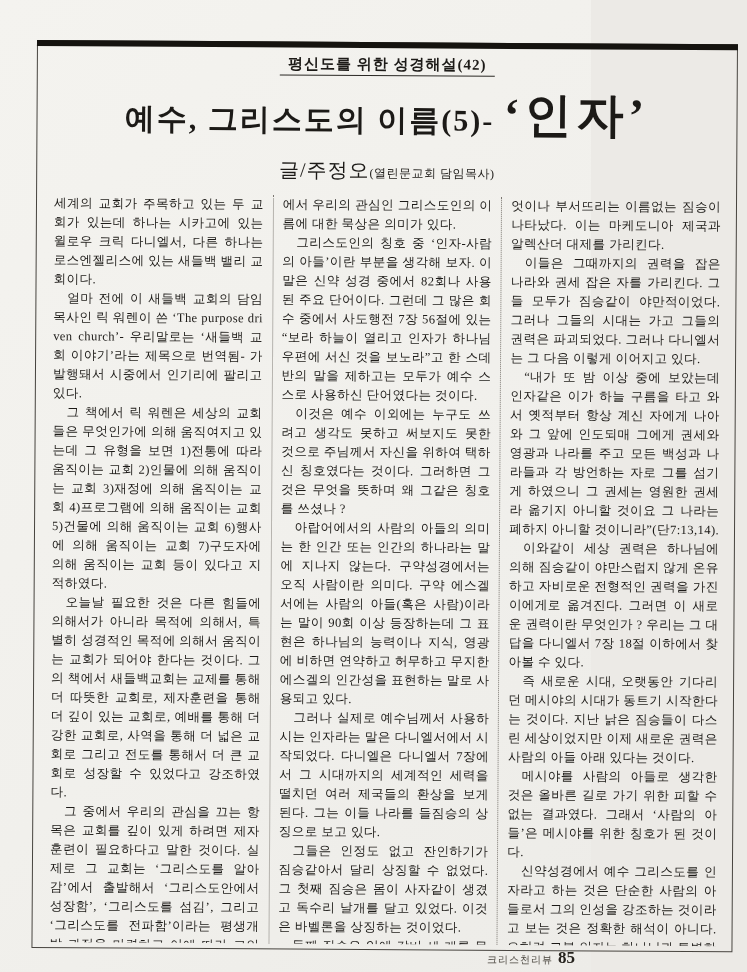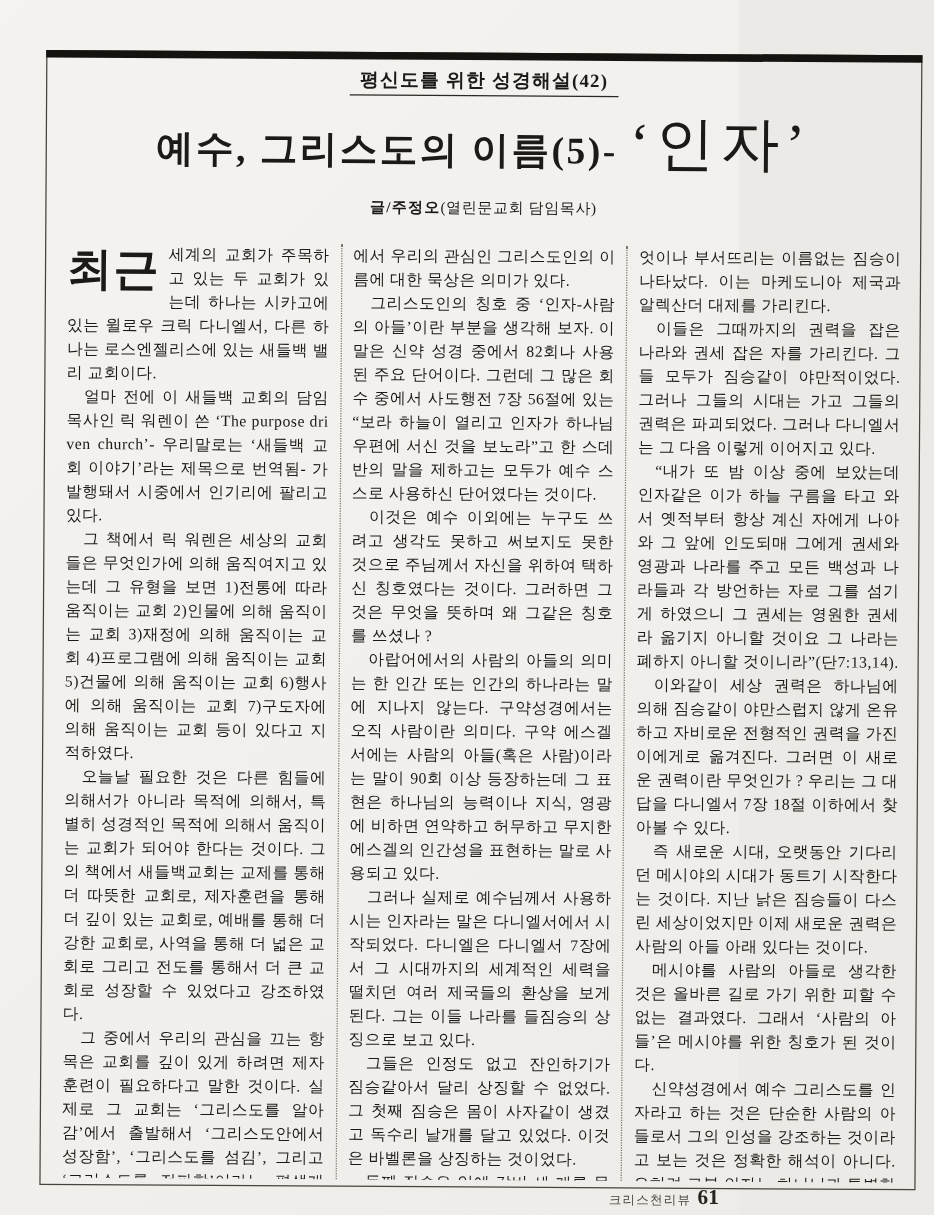--- a/index.html
+++ b/index.html
@@ -30,26 +30,26 @@
   }
   .header-text{
     font-weight:bold;font-size:15px;letter-spacing:1px;
     border-bottom:1.5px solid #2a2824;padding:0 8px 3px;
   }
   .title{
     position:absolute;top:40px;width:100%;margin:0;text-align:center;
     font-weight:bold;font-size:30px;letter-spacing:2px;white-space:nowrap;
   }
   .title-big{
-    font-size:47px;font-weight:400;letter-spacing:5px;
+    font-size:47px;font-weight:700;letter-spacing:5px;
   }
   .byline{
     position:absolute;top:114px;width:100%;text-align:center;
   }
-  .byline-author{font-weight:bold;font-size:12px;letter-spacing:1px;}
+  .byline-author{font-weight:normal;font-size:20px;letter-spacing:1px;}
   .byline-affil{font-size:12px;letter-spacing:0.5px;margin-top:20px;}
   .columns{
     position:absolute;top:153px;left:8px;right:6px;bottom:5px;
     display:flex;
   }
   .col{flex:1 1 0;padding:0 9px;overflow:hidden;}
   .col-sep{border-left:1px dotted #7a7670;}
   .para{
     margin:0;font-size:12.6px;line-height:19px;
     text-align:justify;word-break:break-all;
@@ -80,21 +80,21 @@
     </div>
 
     <h1 class="title"><span>예수, 그리스도의 이름(5)- </span><span class="title-big">‘인자’</span></h1>
 
     <div class="byline">
       <span class="byline-author">글/주정오</span><span class="byline-affil">(열린문교회 담임목사)</span>
     </div>
 
     <div class="columns">
       <div class="col">
-        <p class="para first-para"><span class="dropcap">최근</span><span>세계의 교회가 주목하고 있는 두 교회가 있는데 하나는 시카고에 있는 윌로우 크릭 다니엘서, 다른 하나는 로스엔젤리스에 있는 새들백 밸리 교회이다.</span></p>
+        <p class="para first-para"><span>세계의 교회가 주목하고 있는 두 교회가 있는데 하나는 시카고에 있는 윌로우 크릭 다니엘서, 다른 하나는 로스엔젤리스에 있는 새들백 밸리 교회이다.</span></p>
         <div>
             <p class="para">얼마 전에 이 새들백 교회의 담임 목사인 릭 워렌이 쓴 ‘The purpose driven church’- 우리말로는 ‘새들백 교회 이야기’라는 제목으로 번역됨- 가 발행돼서 시중에서 인기리에 팔리고 있다.</p>
             <p class="para">그 책에서 릭 워렌은 세상의 교회들은 무엇인가에 의해 움직여지고 있는데 그 유형을 보면 1)전통에 따라 움직이는 교회 2)인물에 의해 움직이는 교회 3)재정에 의해 움직이는 교회 4)프로그램에 의해 움직이는 교회 5)건물에 의해 움직이는 교회 6)행사에 의해 움직이는 교회 7)구도자에 의해 움직이는 교회 등이 있다고 지적하였다.</p>
             <p class="para">오늘날 필요한 것은 다른 힘들에 의해서가 아니라 목적에 의해서, 특별히 성경적인 목적에 의해서 움직이는 교회가 되어야 한다는 것이다. 그의 책에서 새들백교회는 교제를 통해 더 따뜻한 교회로, 제자훈련을 통해 더 깊이 있는 교회로, 예배를 통해 더 강한 교회로, 사역을 통해 더 넓은 교회로 그리고 전도를 통해서 더 큰 교회로 성장할 수 있었다고 강조하였다.</p>
             <p class="para">그 중에서 우리의 관심을 끄는 항목은 교회를 깊이 있게 하려면 제자훈련이 필요하다고 말한 것이다. 실제로 그 교회는 ‘그리스도를 알아감’에서 출발해서 ‘그리스도안에서 성장함’, ‘그리스도를 섬김’, 그리고 ‘그리스도를 전파함’이라는 평생개발 과정을 마련하고 이에 따라 교인들을 훈련시키고 있었다.</p>
           </div>
       </div>
       <div class="col col-sep">
         <p class="para no-indent">에서 우리의 관심인 그리스도인의 이름에 대한 묵상은 의미가 있다.</p>
         <div>
@@ -114,15 +114,15 @@
             <p class="para">이와같이 세상 권력은 하나님에 의해 짐승같이 야만스럽지 않게 온유하고 자비로운 전형적인 권력을 가진 이에게로 옮겨진다. 그러면 이 새로운 권력이란 무엇인가 ? 우리는 그 대답을 다니엘서 7장 18절 이하에서 찾아볼 수 있다.</p>
             <p class="para">즉 새로운 시대, 오랫동안 기다리던 메시야의 시대가 동트기 시작한다는 것이다. 지난 낡은 짐승들이 다스린 세상이었지만 이제 새로운 권력은 사람의 아들 아래 있다는 것이다.</p>
             <p class="para">메시야를 사람의 아들로 생각한 것은 올바른 길로 가기 위한 피할 수 없는 결과였다. 그래서 ‘사람의 아들’은 메시야를 위한 칭호가 된 것이다.</p>
             <p class="para">신약성경에서 예수 그리스도를 인자라고 하는 것은 단순한 사람의 아들로서 그의 인성을 강조하는 것이라고 보는 것은 정확한 해석이 아니다. 오히려 그분 인자는 하나님과 특별한 관계를 가지고 하나님의 영광을 누리고 원수를 갚는 일과 심판하시는 사람이 되신 하나님이시다.†</p>
           </div>
       </div>
     </div>
   </div>
 
   <div class="footer">
-    <span class="footer-mag">크리스천리뷰</span><span class="footer-page">61</span>
+    <span class="footer-mag">크리스천리뷰</span><span class="footer-page">85</span>
   </div>
 </div>
 
 </body></html>

